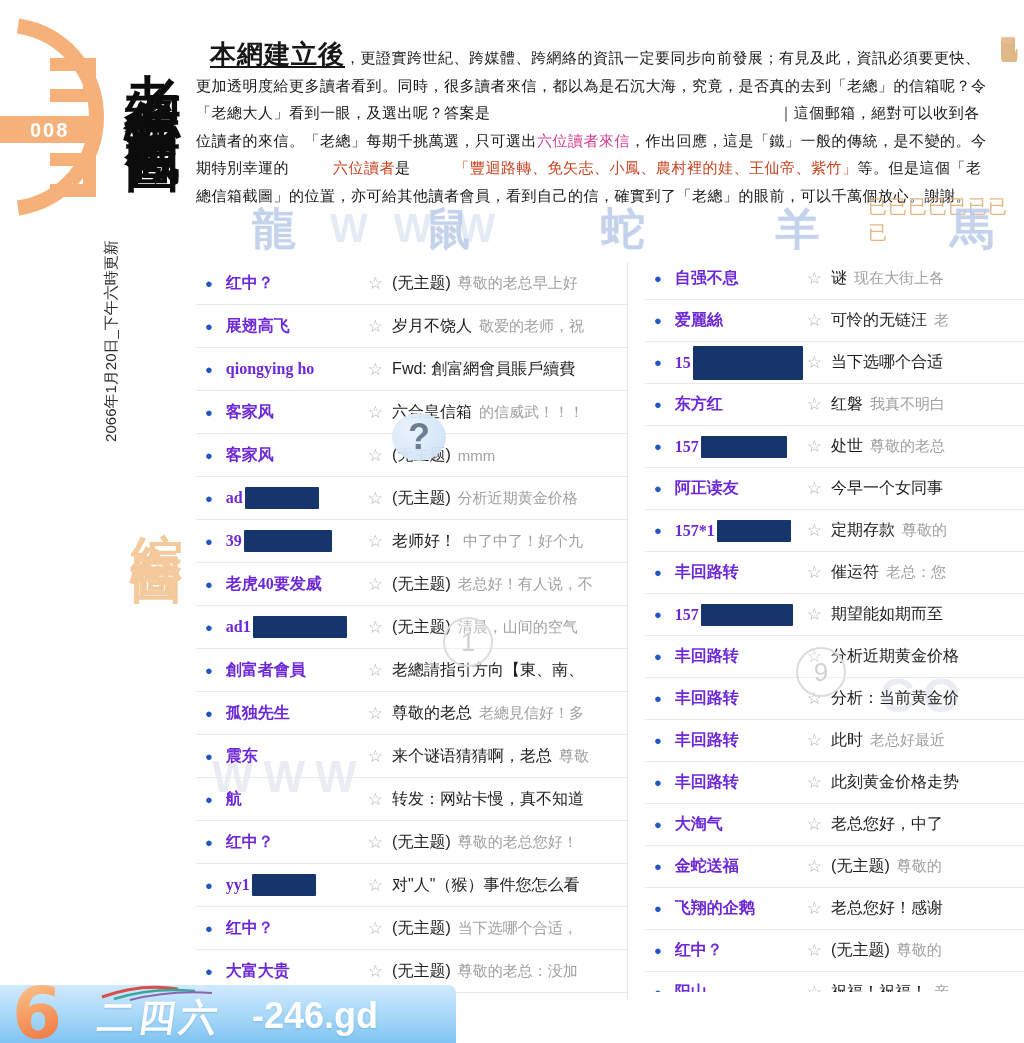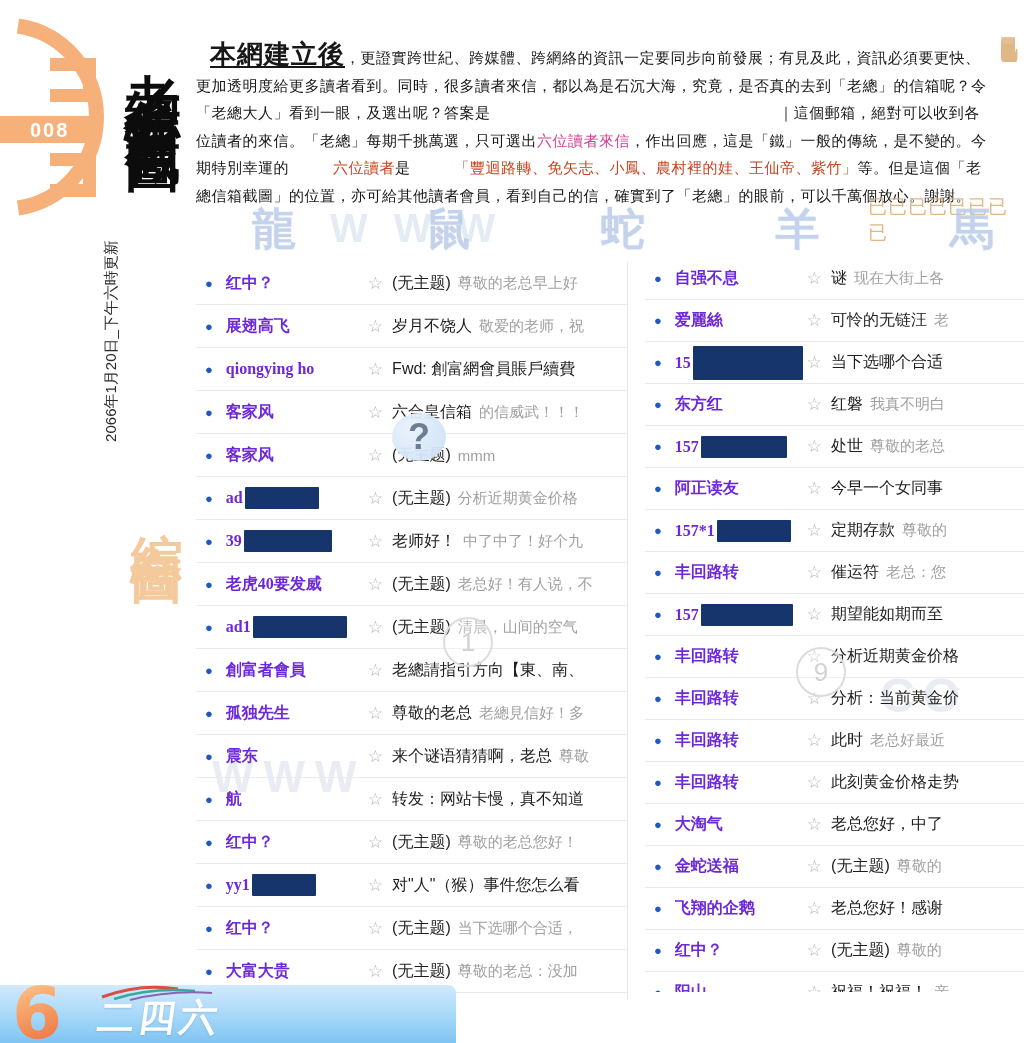--- a/index.html
+++ b/index.html
@@ -367,15 +367,16 @@
   <div id="wm-circle-9" class="wm-circle">9</div>
 
   <div id="footer">
     <svg id="footer-swoosh" width="130" height="20" viewBox="0 0 130 20">
       <path d="M2 16 Q 40 2 78 8" fill="none" stroke="#d94f45" stroke-width="3"></path>
       <path d="M14 18 Q 52 6 95 10" fill="none" stroke="#3aa79e" stroke-width="2.5"></path>
       <path d="M30 19 Q 70 9 112 12" fill="none" stroke="#8a63b3" stroke-width="2"></path>
     </svg>
     <span id="footer-digit">6</span>
     <span id="footer-brand">二四六</span>
+    <span id="footer-domain">-246.gd</span>
   </div>
 
 </div>
 
 </body></html>

